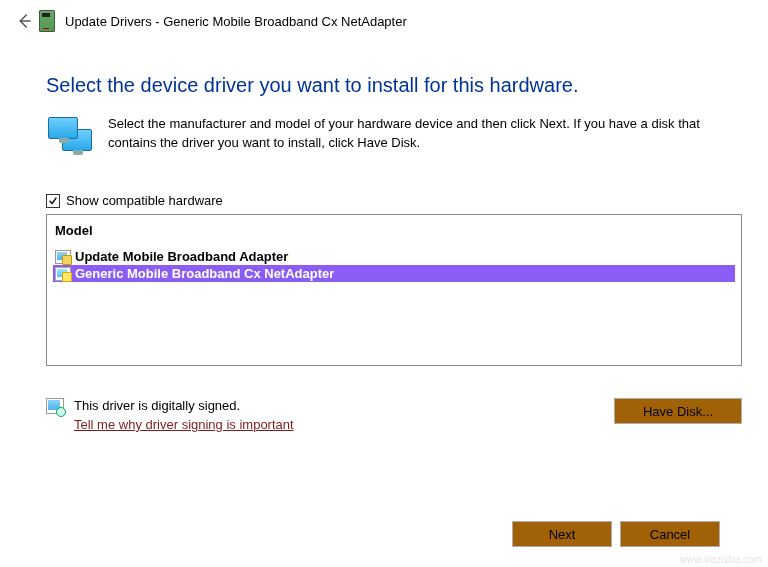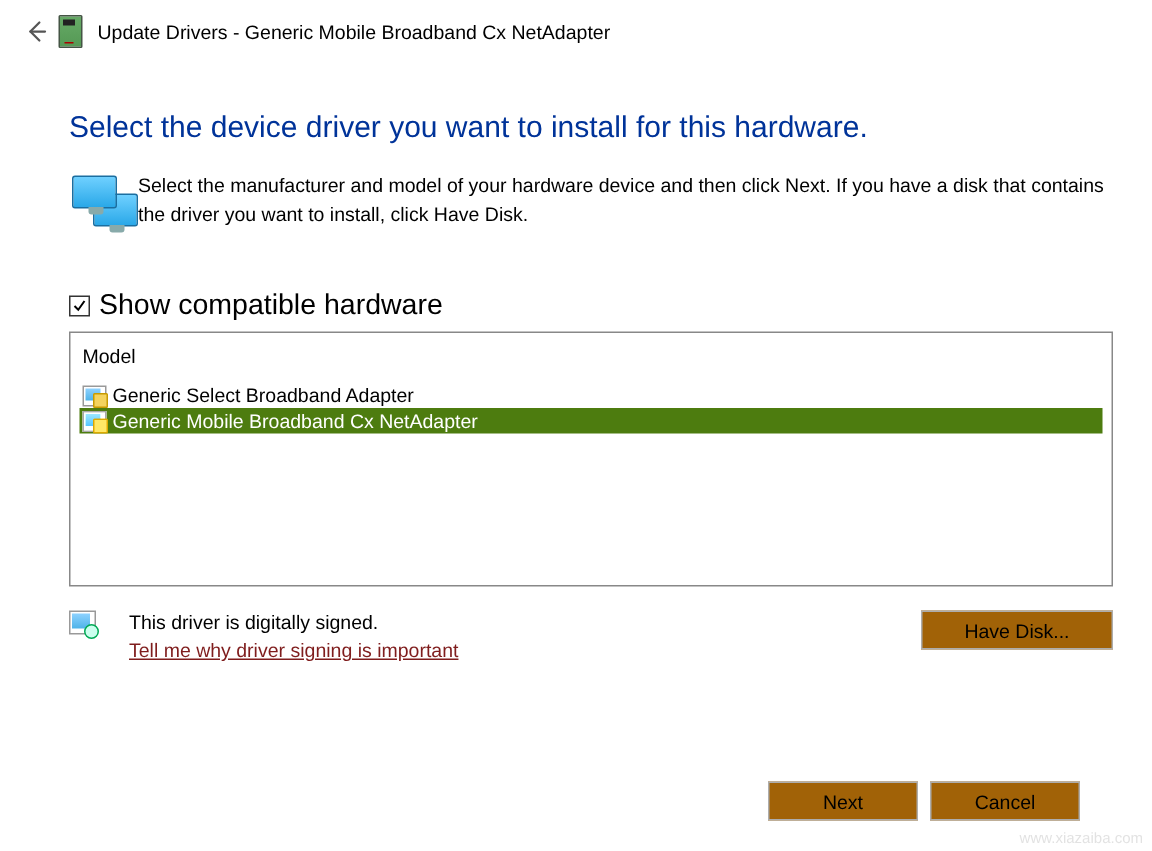--- a/index.html
+++ b/index.html
@@ -43,58 +43,59 @@
     background:#a00;
   }
   .window-title { font-size:13px; color:#000; }
   .content { padding: 14px 26px 0 46px; }
   .main-heading {
     color:#003399;
     font-size:20px;
     margin: 22px 0 18px 0;
     font-weight:400;
   }
-  .intro { display:flex; margin-bottom: 38px; }
+  .intro { display:flex; gap:16px; margin-bottom: 38px; }
   .intro-icon {
     width:46px; height:40px; position:relative; flex:0 0 46px;
   }
   .monitor {
     position:absolute; width:30px; height:22px;
     background: linear-gradient(#6fd0ff,#2aa8e8);
     border:1px solid #1b6ea0; border-radius:2px;
   }
   .monitor::after{
     content:""; position:absolute; bottom:-5px; left:10px; width:10px; height:5px;
     background:#8aa; border-radius:0 0 2px 2px;
   }
   .monitor.m1{ left:2px; top:2px; z-index:2;}
   .monitor.m2{ left:16px; top:14px; z-index:1;}
   .intro-text { font-size:13px; line-height:1.45; color:#000; }
   .checkbox-row { display:flex; align-items:center; gap:6px; margin-bottom:6px; cursor:pointer;}
   .checkbox {
     width:14px; height:14px; border:1px solid #333; display:flex; align-items:center; justify-content:center;
   }
   .checkbox svg{ width:10px; height:10px;}
-  .check-label{ font-size:19px;text-align:center;}
+  .check-label{ font-size:13px;text-align:center;}
   .model-box {
     border:1px solid #888;
-    height:170px;
+    height:152px;
     padding:4px 6px;
-    margin-bottom:16px;
+    margin-bottom:32px;
     overflow:hidden;
+    font-weight:bold;
   }
   .model-header{
     font-size:13px; color:#000; padding:4px 2px 10px 2px;
   }
   .model-row{
     display:flex; align-items:center; gap:4px;
     padding:1px 2px; cursor:pointer; font-size:13px;
   }
   .model-row.selected{
-    background:#4d7c0f; color:#fff;
+    background:#8b5cf6; color:#fff;
   }
   .model-row.selected .dev-icon{ filter:brightness(1.1);}
   .dev-icon{
     width:16px; height:14px; position:relative; flex:0 0 16px;
     background:#fff; border:1px solid #999;
   }
   .dev-icon::before{
     content:""; position:absolute; left:1px; top:1px; width:10px; height:8px;
     background:linear-gradient(#8ed2ff,#4fb3e8);
   }
@@ -102,21 +103,21 @@
     content:""; position:absolute; right:-2px; bottom:-2px; width:8px; height:8px;
     background:#f4d35e; border:1px solid #c79a00; border-radius:1px;
   }
   .dev-icon.signed::after{
     background:#f4d35e;
   }
   .footer-row{
     display:flex; align-items:flex-start; justify-content:space-between;
     gap:20px;
   }
-  .sign-block{ display:flex; gap:22px; align-items:flex-start;}
+  .sign-block{ display:flex; gap:10px; align-items:flex-start;}
   .sign-icon{ width:18px; height:16px; position:relative; flex:0 0 18px;
     background:#fff; border:1px solid #999;}
   .sign-icon::before{
     content:""; position:absolute; left:1px; top:1px; width:12px; height:10px;
     background:linear-gradient(#8ed2ff,#4fb3e8);
   }
   .sign-icon::after{
     content:""; position:absolute; right:-3px; bottom:-4px; width:8px; height:8px;
     border:1px solid #0a5; background:#cfe; border-radius:50%;
   }
@@ -176,21 +177,21 @@
         </svg>
     </div>
     <span class="check-label">Show compatible hardware</span>
   </div>
 
   <div class="model-box">
     <div class="model-header">Model</div>
 
     <div class="model-row">
       <div class="dev-icon signed"></div>
-      <span>Generic Select Broadband Adapter</span>
+      <span>Update Mobile Broadband Adapter</span>
     </div>
     <div class="model-row selected">
       <div class="dev-icon signed"></div>
       <span>Generic Mobile Broadband Cx NetAdapter</span>
     </div>
   </div>
 
   <div class="footer-row">
     <div class="sign-block">
       <div class="sign-icon"></div>

